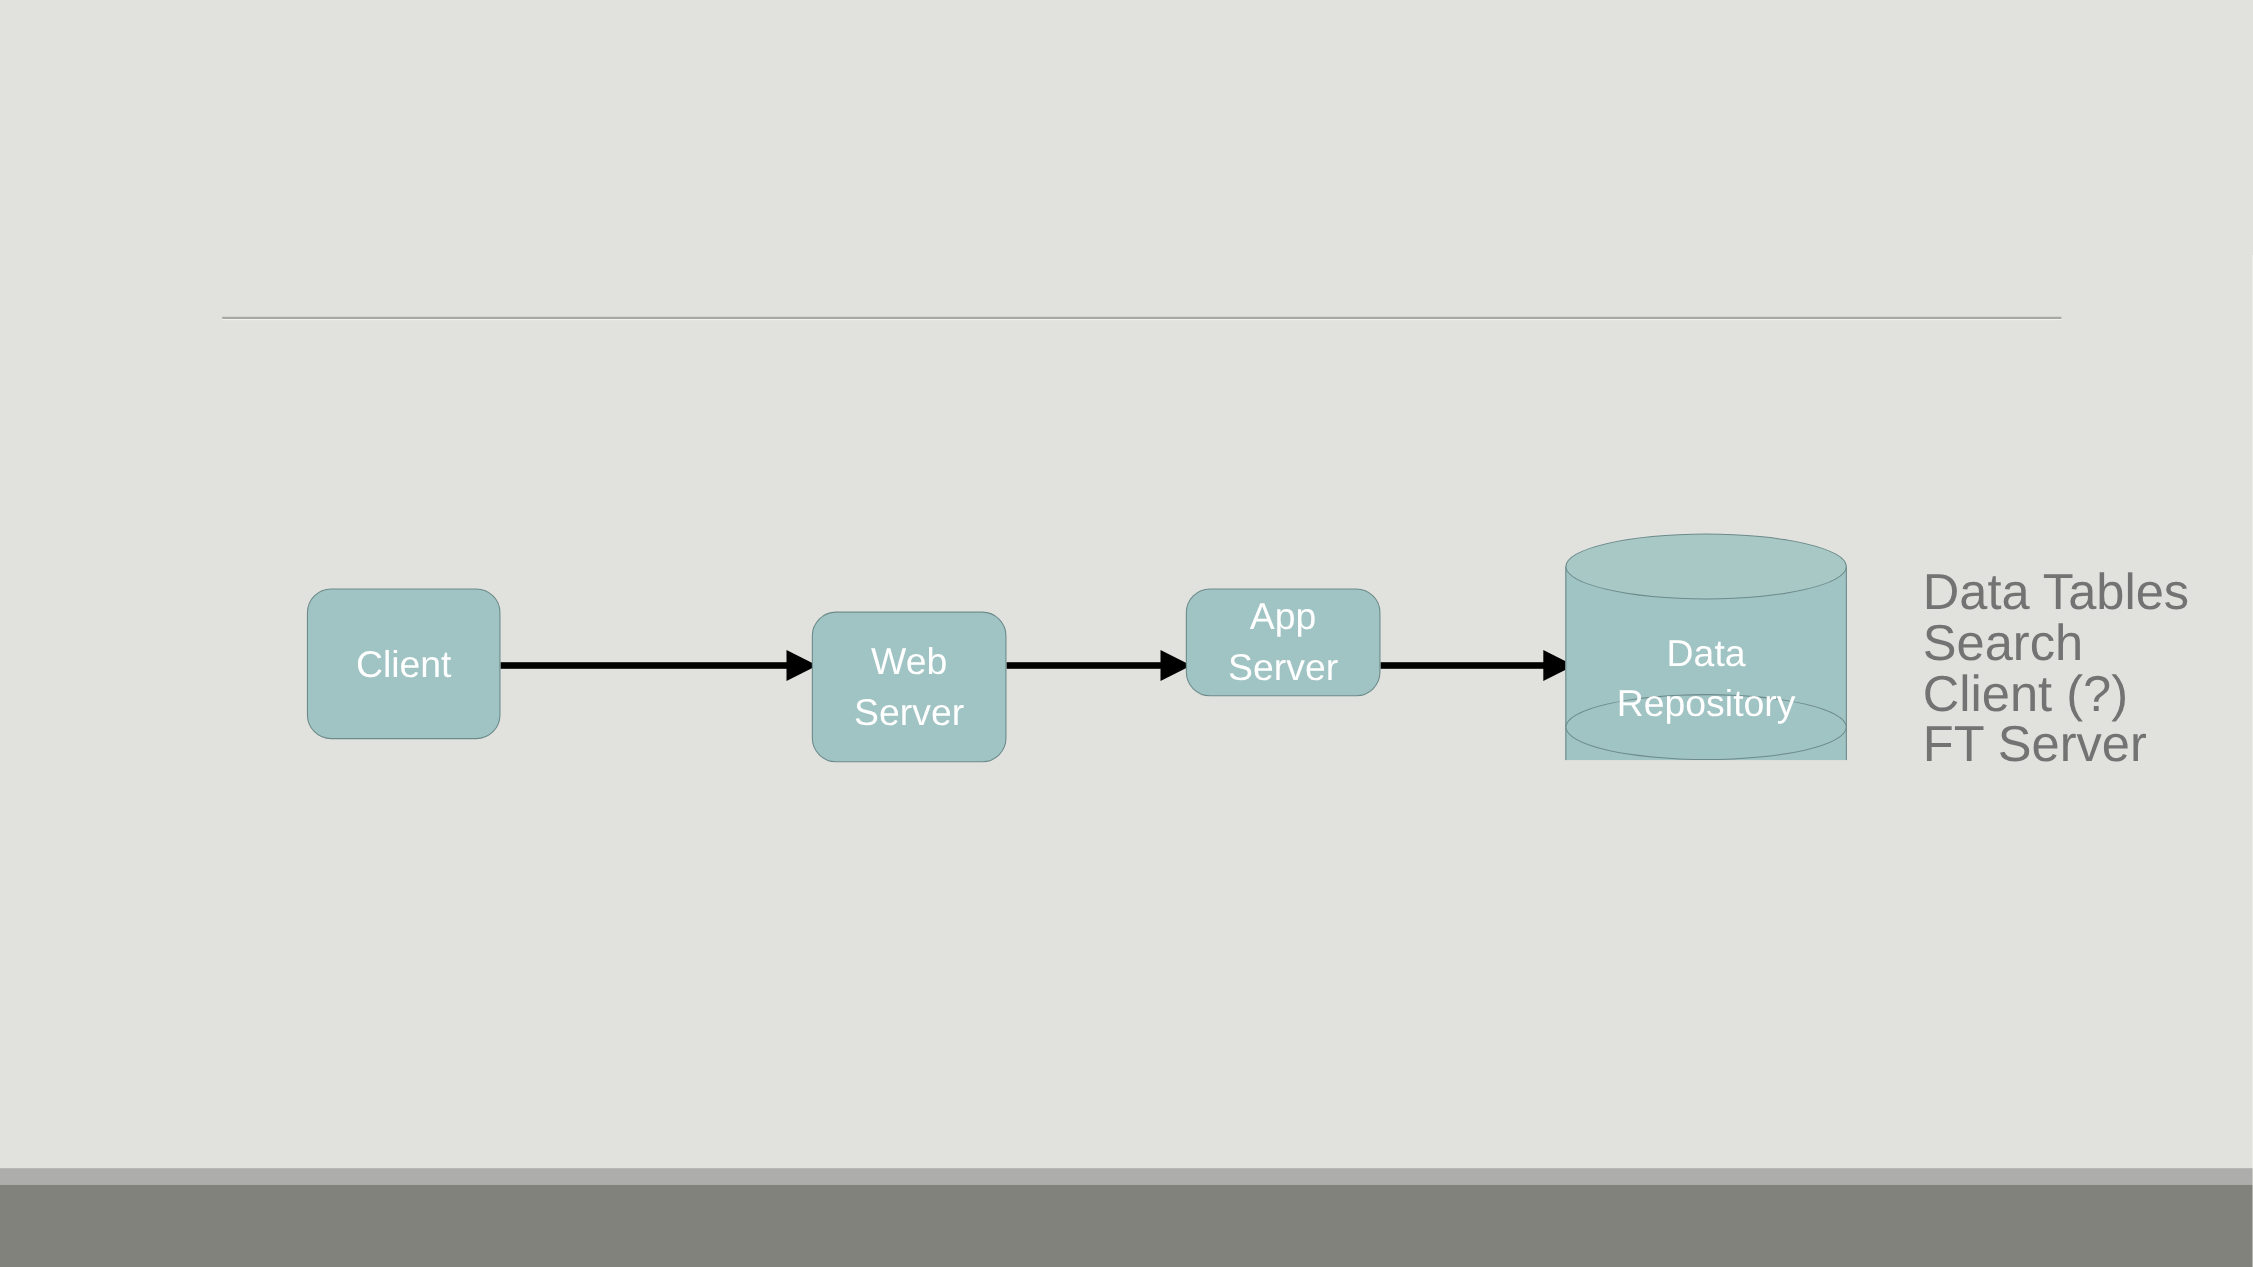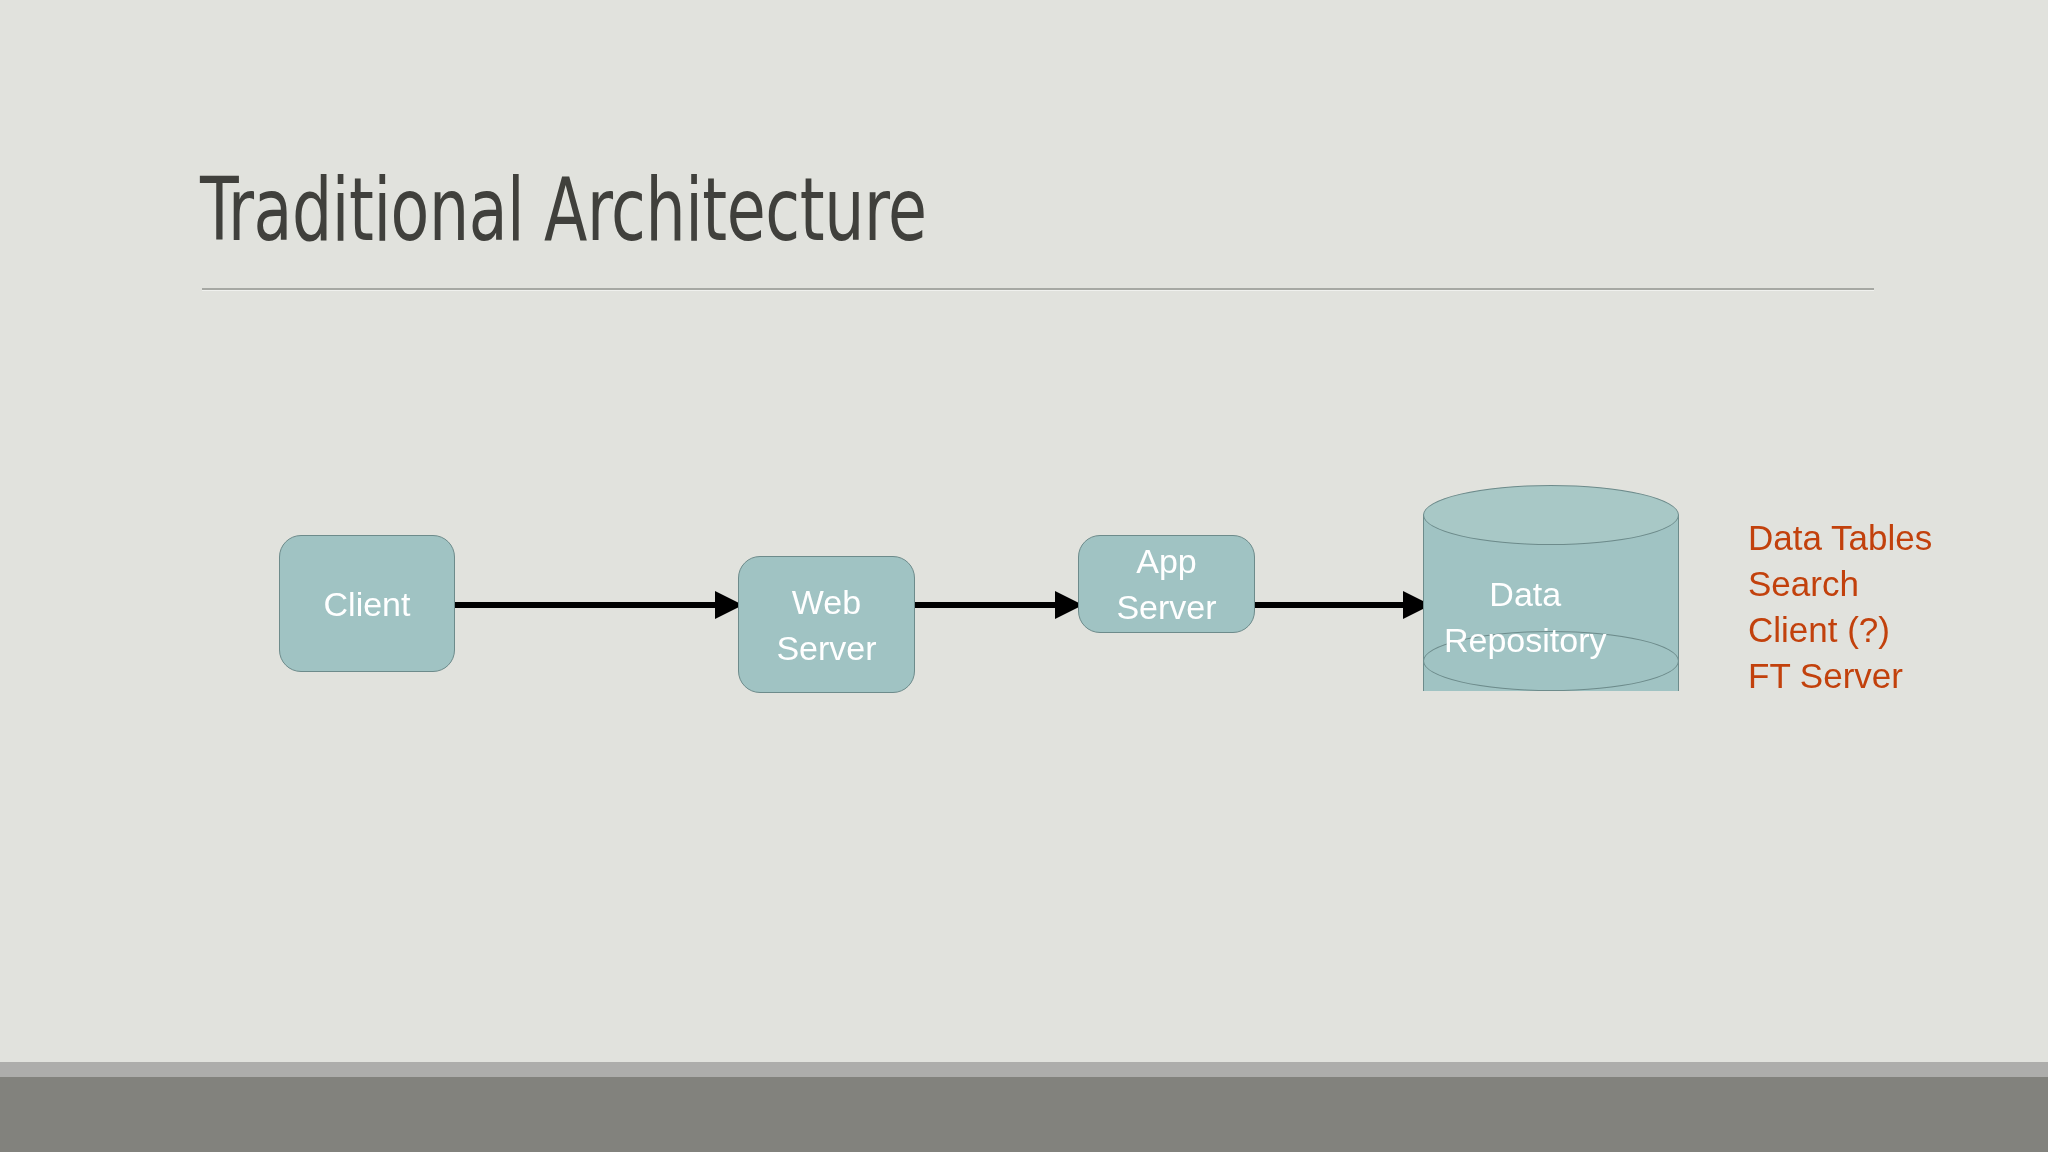--- a/index.html
+++ b/index.html
@@ -111,26 +111,26 @@
     border-radius: 50%;
   }
   #db-label {
     position: absolute;
     left: 0;
     top: 52px;
     width: 100%;
     height: 160px;
     display: flex;
     align-items: center;
+    justify-content: center;
     text-align: center;
     color: #ffffff;
     font-size: 34px;
     line-height: 46px;
     z-index: 4;
-    margin-left: 21px;
   }
 
   
   .arrow {
     position: absolute;
     height: 30px;
     top: 590px;
     z-index: 2;
   }
   .arrow .shaft {
@@ -156,22 +156,22 @@
   #arrow-2 .shaft { width: 142px; }
   #arrow-3 { left: 1255px; width: 176px; }
   #arrow-3 .shaft { width: 150px; }
 
   
   #side-notes {
     position: absolute;
     left: 1748px;
     top: 515px;
     width: 270px;
-    color: #c2410c;
-    font-size: 35px;
+    color: #737373;
+    font-size: 46px;
     line-height: 46px;
   }
   #side-notes .note-line { white-space: nowrap; }
 
   
   #band-light {
     position: absolute;
     left: 0;
     top: 1062px;
     width: 100%;
@@ -185,23 +185,20 @@
     width: 100%;
     height: 75px;
     background: #82827d;
   }
 </style>
 </head>
 <body>
 
 <div id="slide">
 
-  <div id="title-block">
-    <div id="slide-title">Traditional Architecture</div>
-  </div>
   <div id="title-rule"></div>
 
   <div class="arrow" id="arrow-1">
     <div class="shaft"></div>
     <div class="head"></div>
   </div>
   <div class="arrow" id="arrow-2">
     <div class="shaft"></div>
     <div class="head"></div>
   </div>

